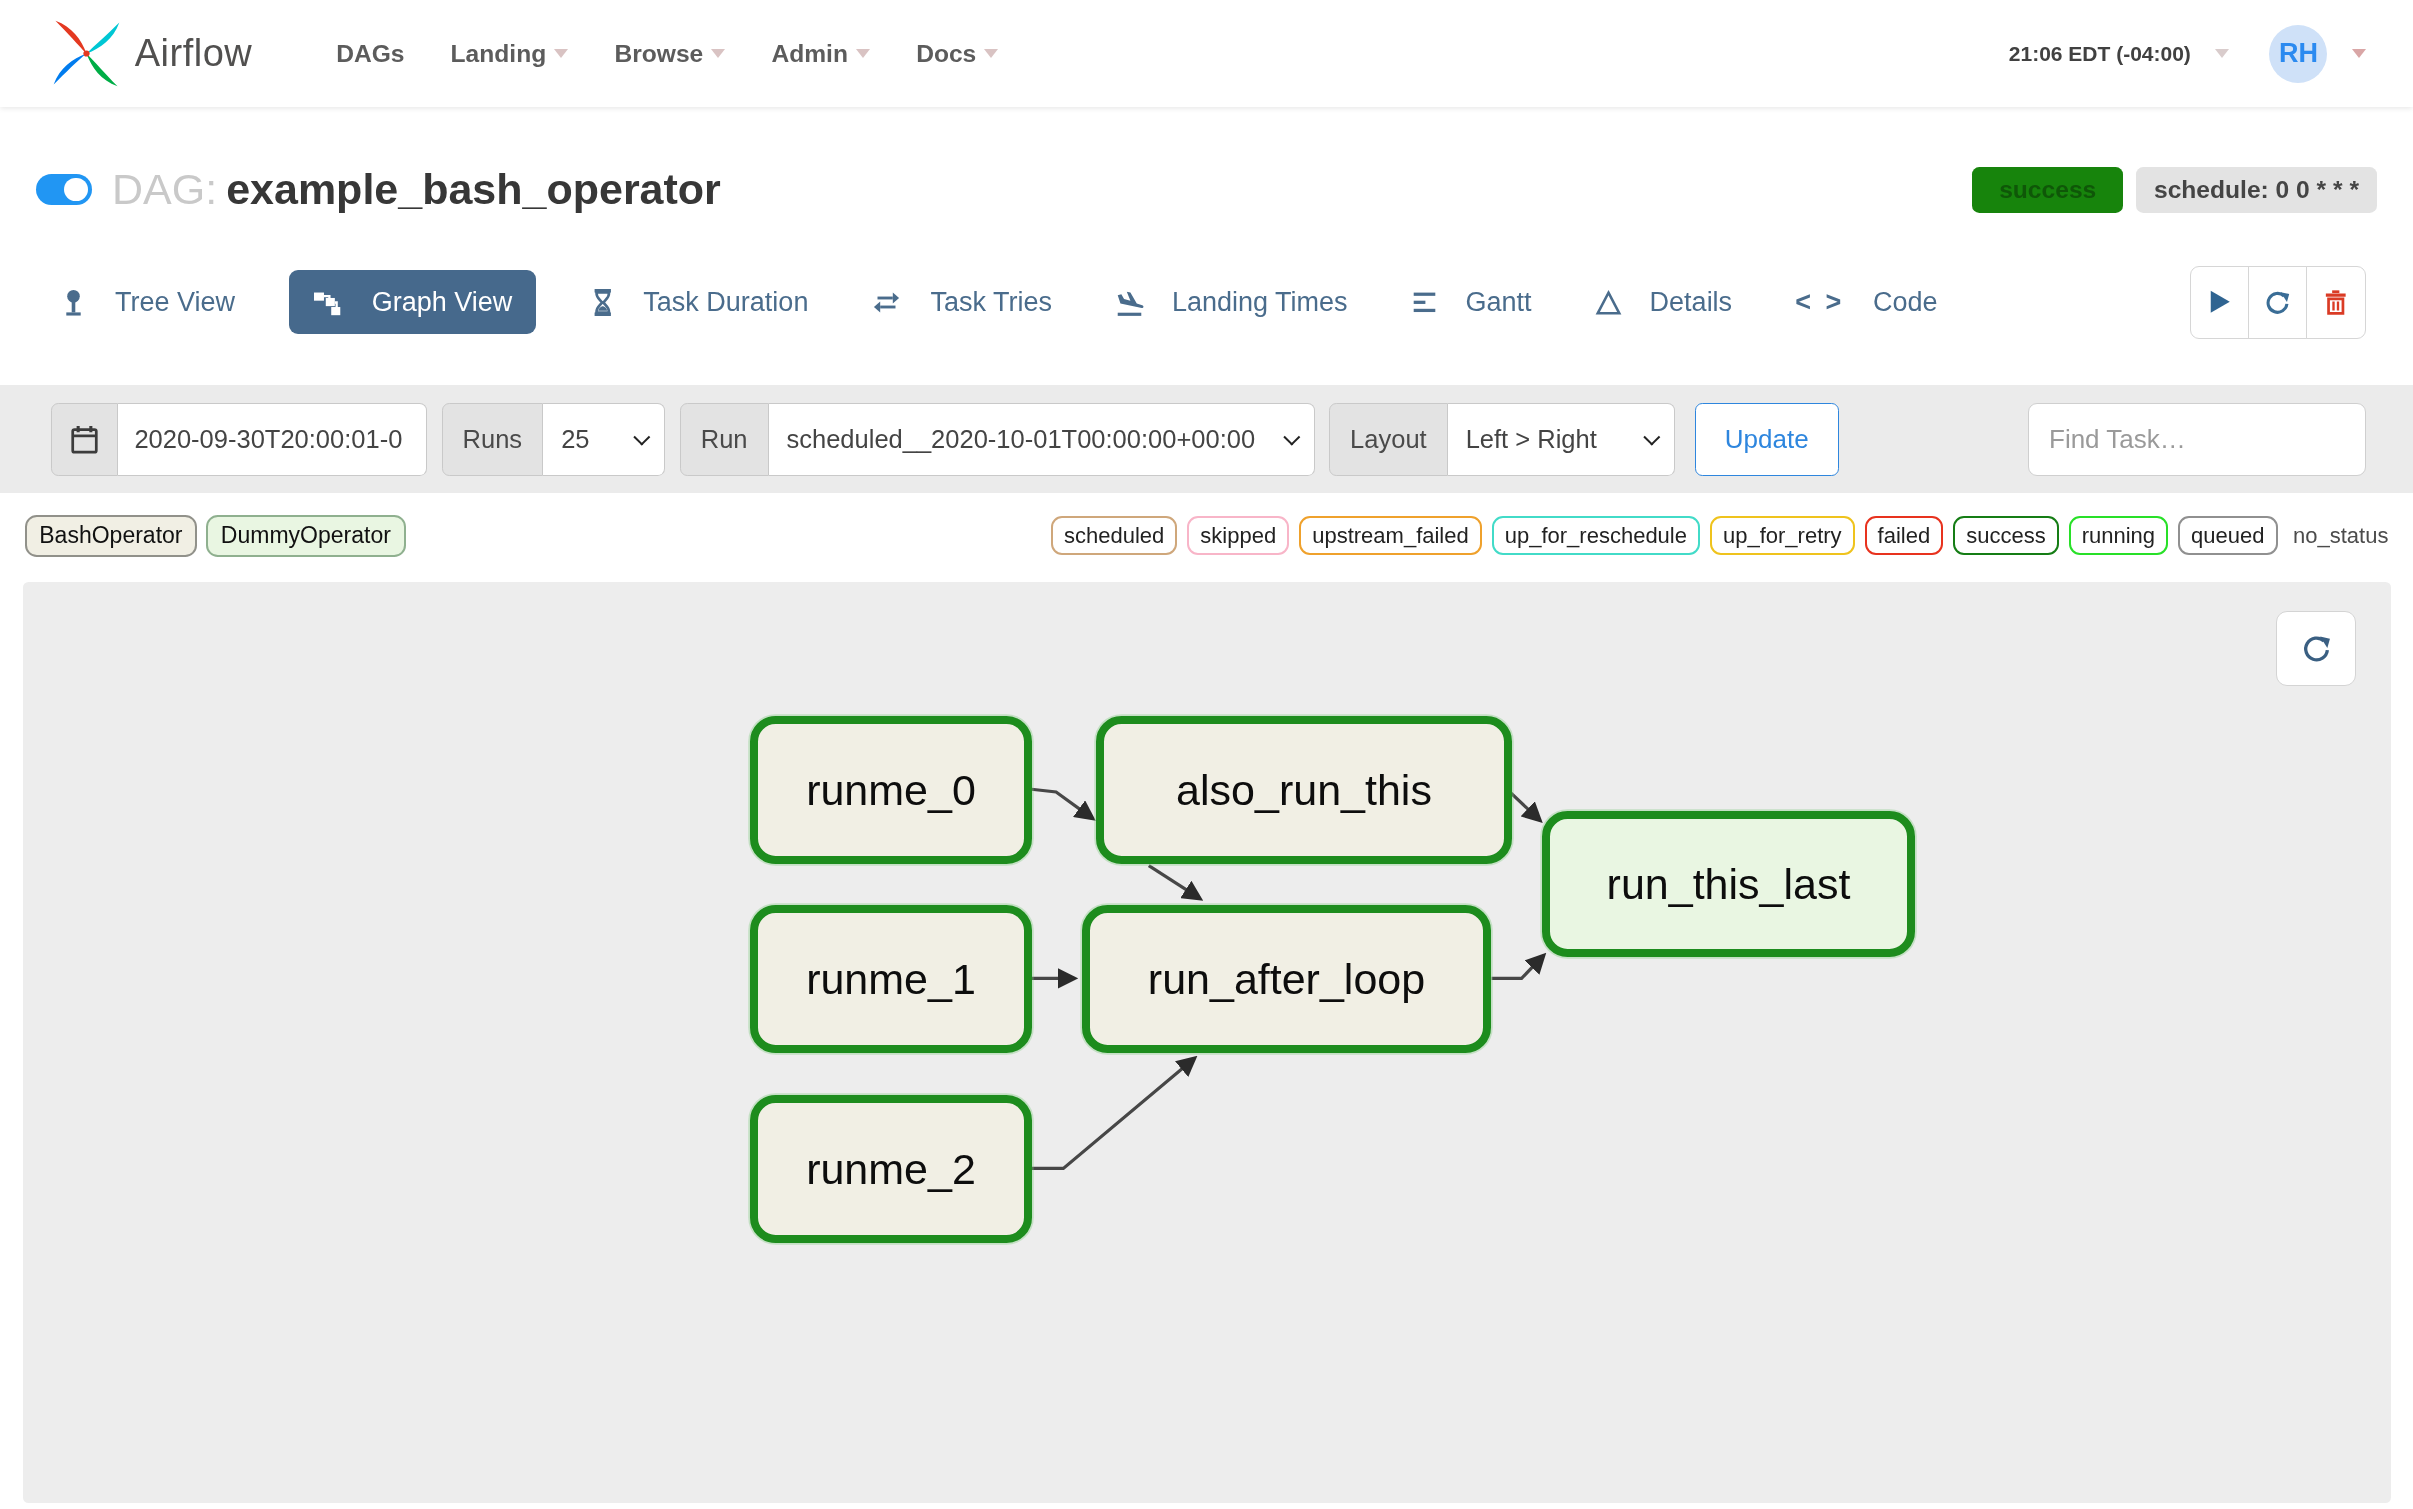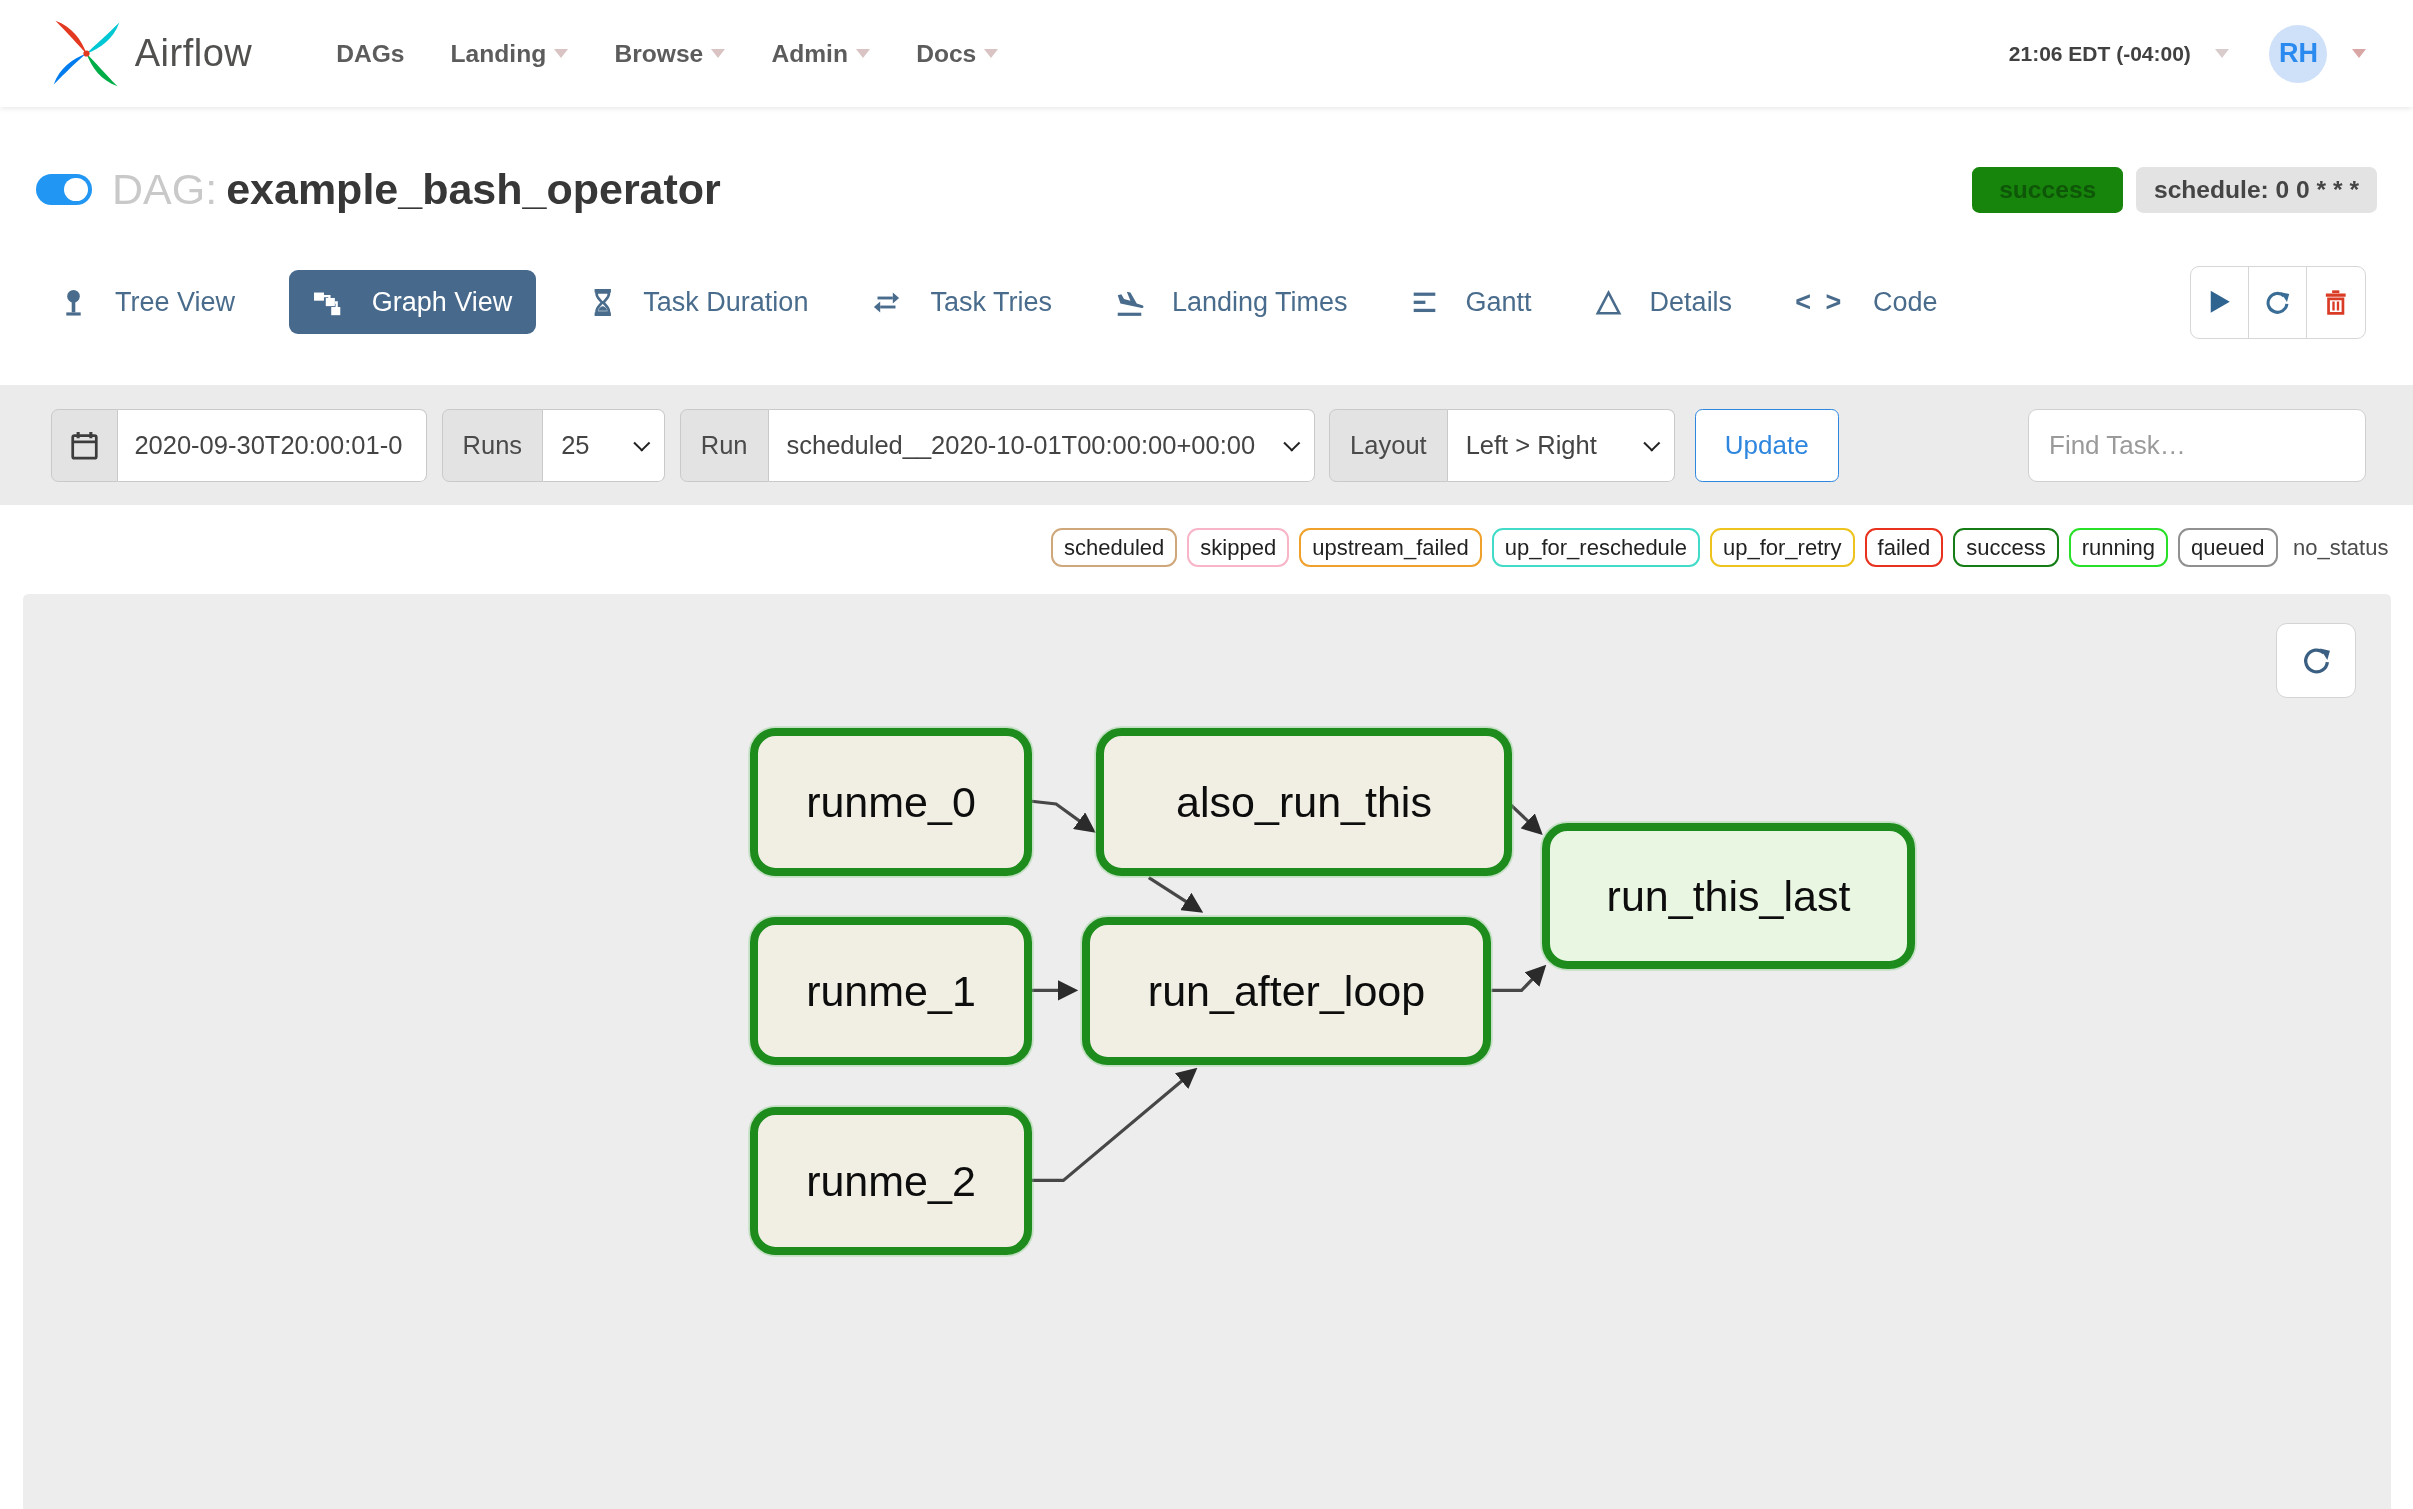--- a/index.html
+++ b/index.html
@@ -43,21 +43,21 @@
   .tab svg { flex:none; }
   .tab.active { background:#46698c; color:#fff; padding:16.4px 23.6px; }
   .code-glyph { font-weight:700; letter-spacing:3.6px; font-size:27px; }
   .btn-group { margin-left:auto; display:flex; }
   .btn-group .gbtn { width:60px; height:73px; background:#fff; border:1.8px solid #d6d6d6;
                      display:flex; align-items:center; justify-content:center; cursor:pointer; margin-left:-1.8px; }
   .btn-group .gbtn:first-child { border-radius:9px 0 0 9px; margin-left:0; }
   .btn-group .gbtn:last-child  { border-radius:0 9px 9px 0; }
 
   
-  .filter-bar { margin-top:44px; height:120px; background:#ebebeb; display:flex; align-items:center;
+  .filter-bar { margin-top:44px; height:108px; background:#ebebeb; display:flex; align-items:center;
                 padding:0 47px 0 51px; }
   .igroup { display:flex; align-items:stretch; height:73px; margin-right:14.6px; }
   .addon { background:#e3e3e3; border:1.8px solid #c9c9c9; display:flex; align-items:center;
            padding:0 20px; font-size:25.5px; color:#4a4a4a; border-radius:7.3px 0 0 7.3px; }
   .addon.icon-only { padding:0 18px; }
   .tfield { background:#fff; border:1.8px solid #c9c9c9; border-left:none; border-radius:0 7.3px 7.3px 0;
             font-size:25.5px; color:#444; padding:0 16.4px; font-family:"Liberation Sans",sans-serif; }
   .sel { background:#fff; border:1.8px solid #c9c9c9; border-left:none; border-radius:0 7.3px 7.3px 0;
          display:flex; align-items:center; justify-content:space-between; padding:0 18px;
          font-size:25.5px; color:#444; cursor:pointer; }
@@ -265,20 +265,24 @@
     <div class="sel" style="width:227px">
       <span>Left &gt; Right</span>
         <span class="chev"></span>
     </div>
   </div>
   <button class="btn-update">Update</button>
   <input class="find-task" placeholder="Find Task…" style="">
 </div>
 
 <div class="legend-row">
+  <div class="op-legend" id="op-legend">
+      <span class="pill" style="background: rgb(241, 239, 228); border-color: rgb(145, 145, 138);">BashOperator</span>
+      <span class="pill" style="background: rgb(233, 246, 226); border-color: rgb(143, 176, 143);">DummyOperator</span>
+    </div>
   <div class="status-legend" id="status-legend">
       <span class="status-pill" style="border-color: rgb(207, 167, 123);">scheduled</span>
       <span class="status-pill" style="border-color: rgb(248, 181, 200);">skipped</span>
       <span class="status-pill" style="border-color: rgb(239, 161, 44);">upstream_failed</span>
       <span class="status-pill" style="border-color: rgb(66, 219, 200);">up_for_reschedule</span>
       <span class="status-pill" style="border-color: rgb(239, 195, 29);">up_for_retry</span>
       <span class="status-pill" style="border-color: rgb(232, 50, 30);">failed</span>
       <span class="status-pill" style="border-color: rgb(21, 125, 21);">success</span>
       <span class="status-pill" style="border-color: rgb(40, 224, 40);">running</span>
       <span class="status-pill" style="border-color: rgb(144, 144, 144);">queued</span>

